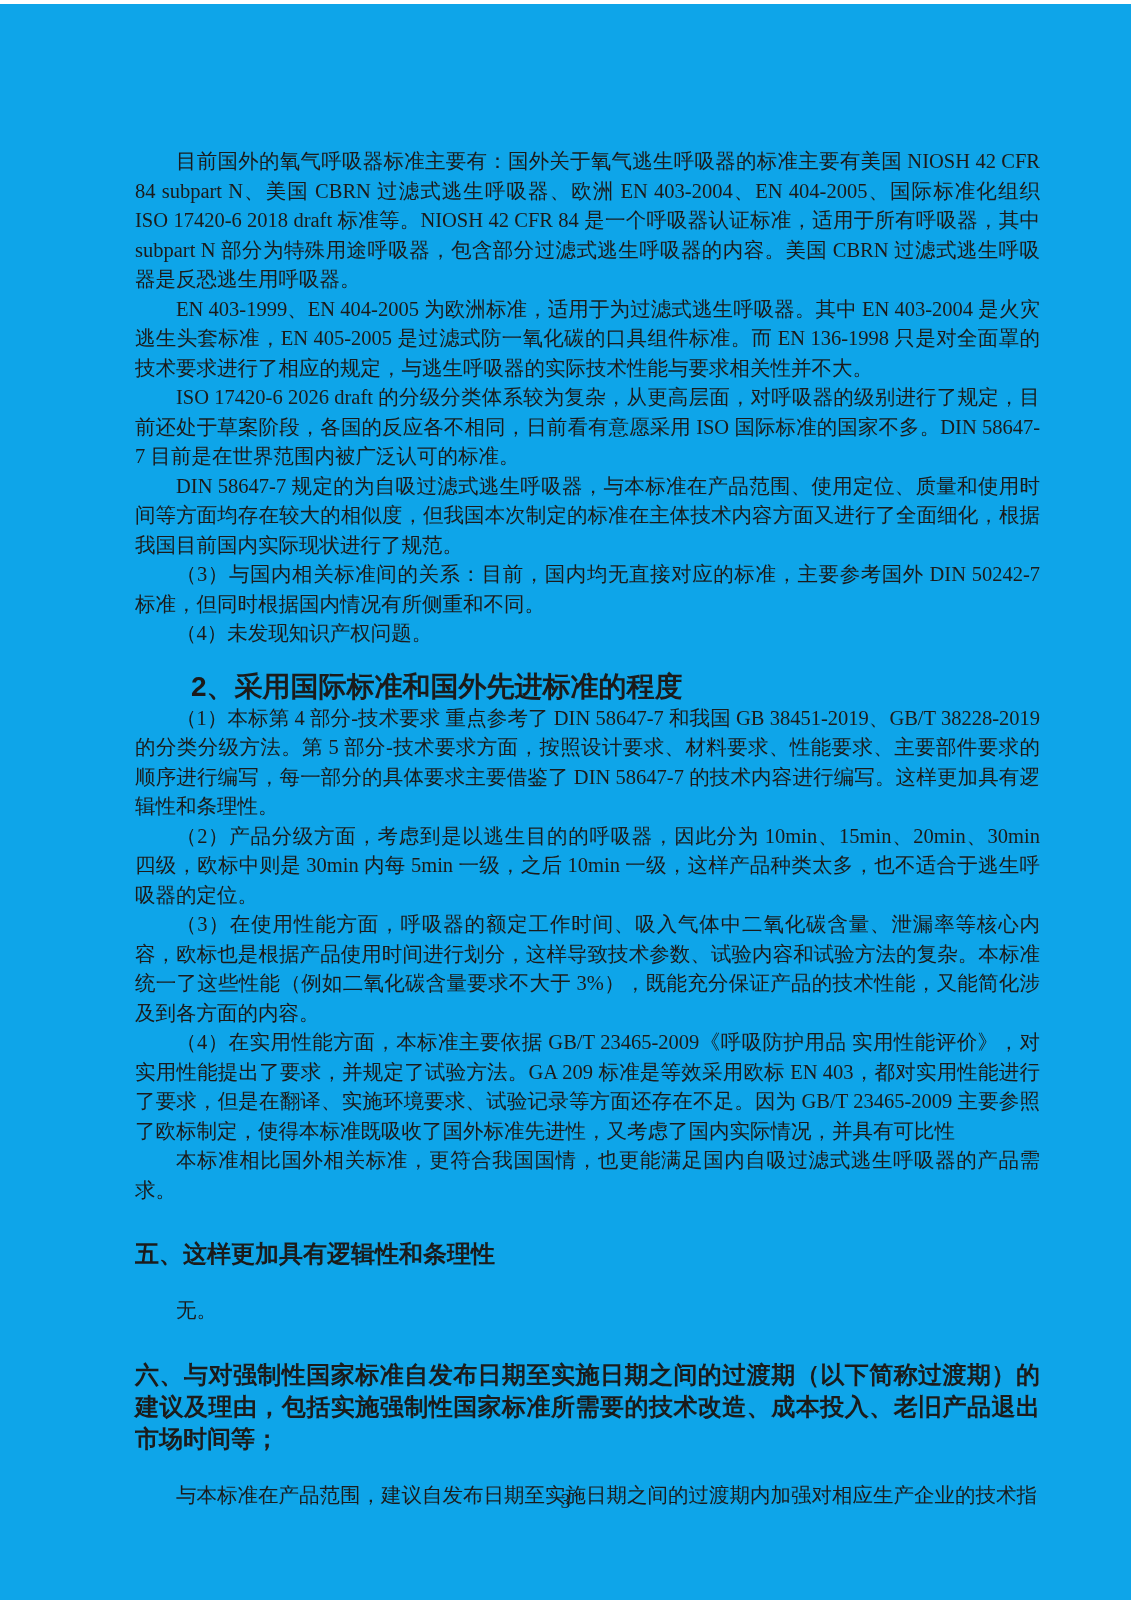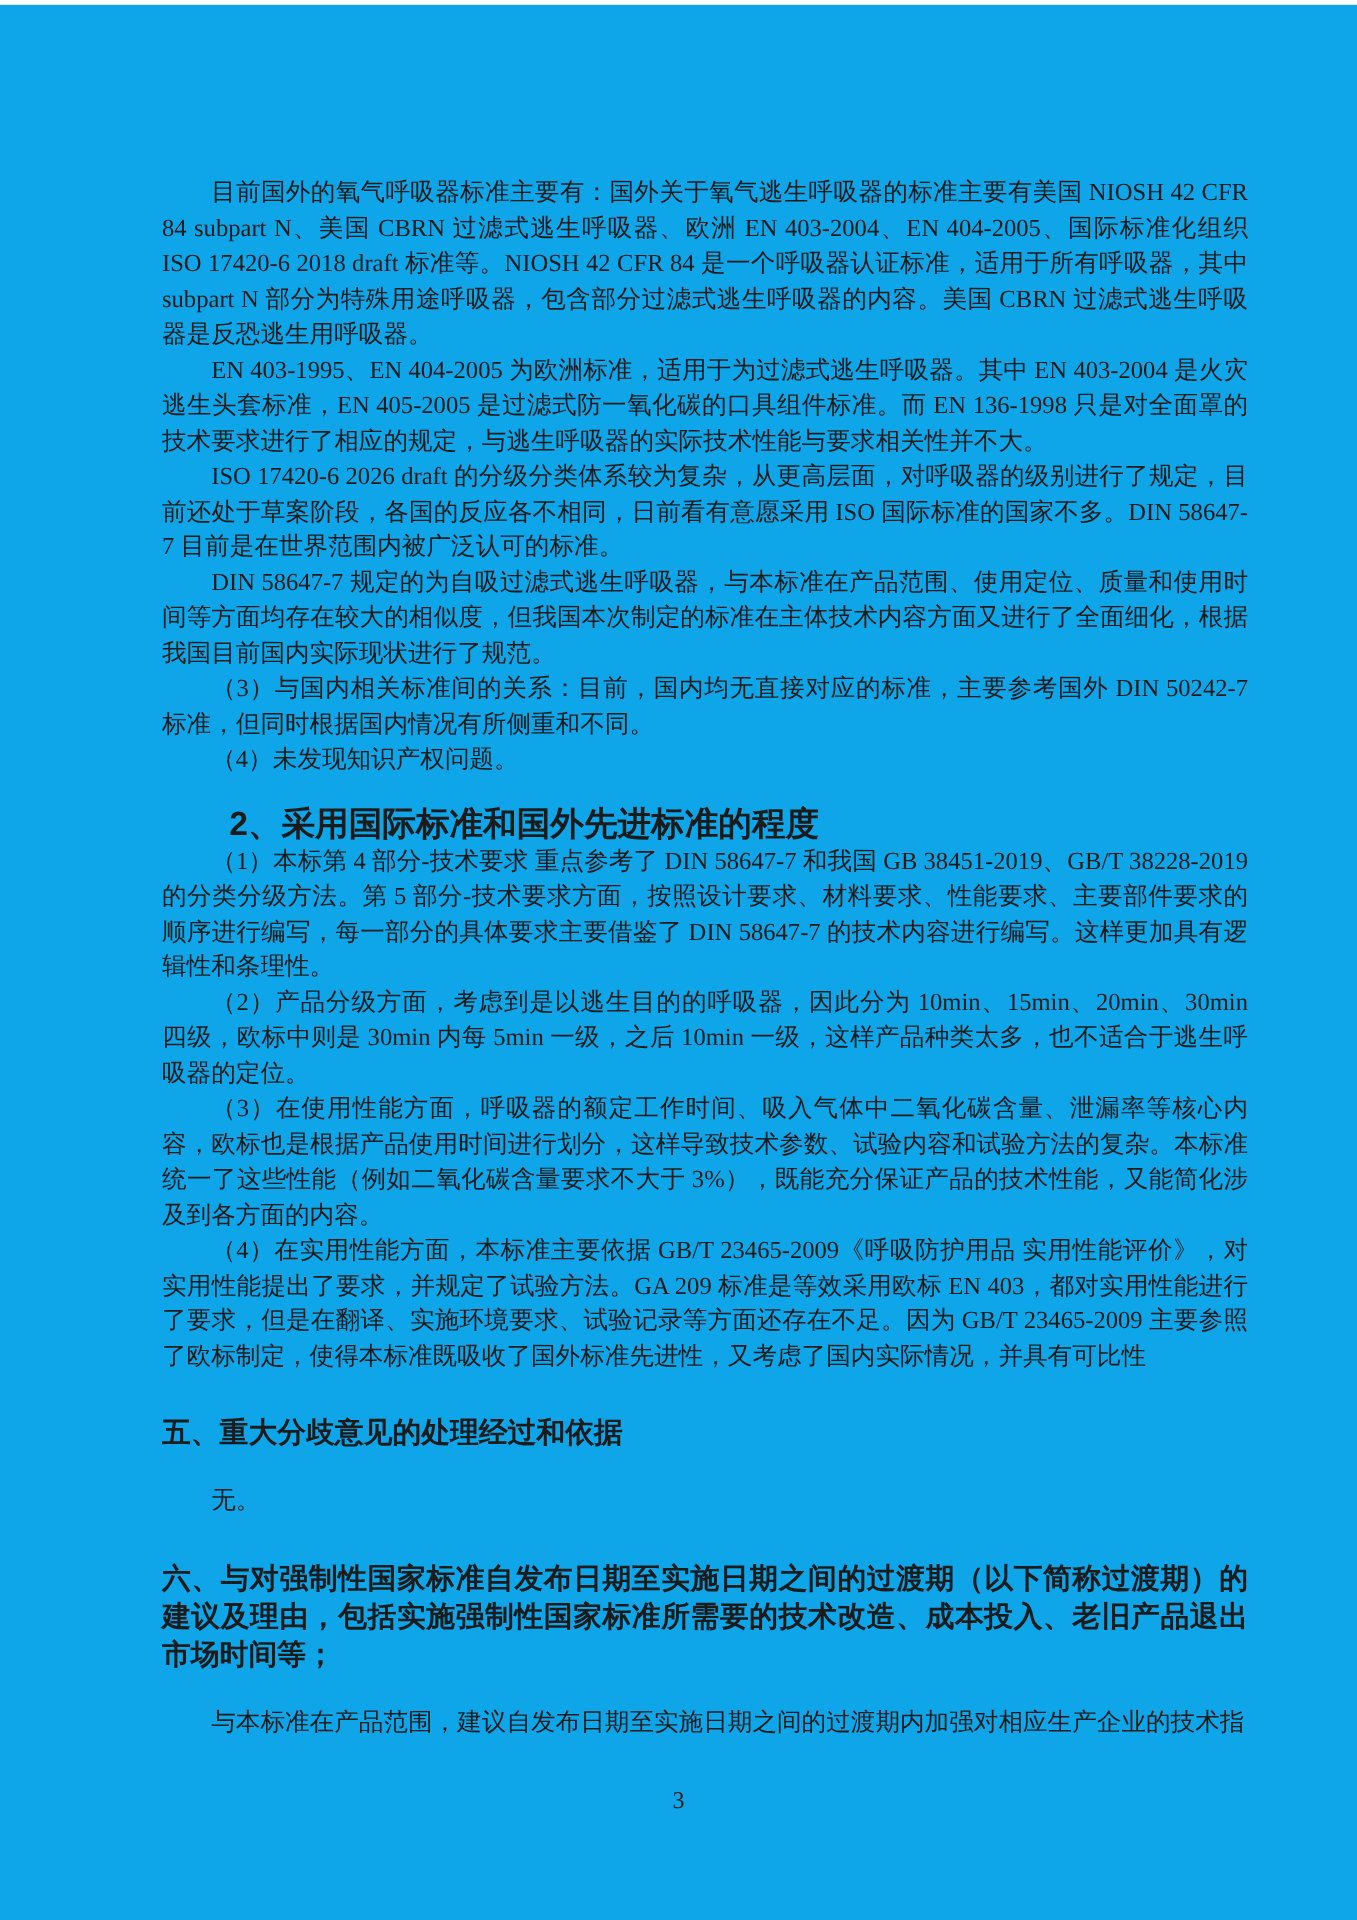--- a/index.html
+++ b/index.html
@@ -55,29 +55,30 @@
     font-size: 20px;
     color: #1b1b1b;
   }
 </style>
 </head>
 <body>
 
 <div class="page">
   <div class="content" id="content">
       <div class="p">目前国外的氧气呼吸器标准主要有：国外关于氧气逃生呼吸器的标准主要有美国 NIOSH 42 CFR 84 subpart N、美国 CBRN 过滤式逃生呼吸器、欧洲 EN 403-2004、EN 404-2005、国际标准化组织 ISO 17420-6 2018 draft 标准等。NIOSH 42 CFR 84 是一个呼吸器认证标准，适用于所有呼吸器，其中 subpart N 部分为特殊用途呼吸器，包含部分过滤式逃生呼吸器的内容。美国 CBRN 过滤式逃生呼吸器是反恐逃生用呼吸器。</div>
-      <div class="p">EN 403-1995、EN 404-2005 为欧洲标准，适用于为过滤式逃生呼吸器。其中 EN 403-2004 是火灾逃生头套标准，EN 405-2005 是过滤式防一氧化碳的口具组件标准。而 EN 136-1998 只是对全面罩的技术要求进行了相应的规定，与逃生呼吸器的实际技术性能与要求相关性并不大。</div>
+      <div class="p">EN 403-1999、EN 404-2005 为欧洲标准，适用于为过滤式逃生呼吸器。其中 EN 403-2004 是火灾逃生头套标准，EN 405-2005 是过滤式防一氧化碳的口具组件标准。而 EN 136-1998 只是对全面罩的技术要求进行了相应的规定，与逃生呼吸器的实际技术性能与要求相关性并不大。</div>
       <div class="p">ISO 17420-6 2026 draft 的分级分类体系较为复杂，从更高层面，对呼吸器的级别进行了规定，目前还处于草案阶段，各国的反应各不相同，日前看有意愿采用 ISO 国际标准的国家不多。DIN 58647-7 目前是在世界范围内被广泛认可的标准。</div>
       <div class="p">DIN 58647-7 规定的为自吸过滤式逃生呼吸器，与本标准在产品范围、使用定位、质量和使用时间等方面均存在较大的相似度，但我国本次制定的标准在主体技术内容方面又进行了全面细化，根据我国目前国内实际现状进行了规范。</div>
       <div class="p">（3）与国内相关标准间的关系：目前，国内均无直接对应的标准，主要参考国外 DIN 50242-7 标准，但同时根据国内情况有所侧重和不同。</div>
       <div class="p">（4）未发现知识产权问题。</div>
       <div class="h2sub">2、采用国际标准和国外先进标准的程度</div>
       <div class="p">（1）本标第 4 部分-技术要求 重点参考了 DIN 58647-7 和我国 GB 38451-2019、GB/T 38228-2019 的分类分级方法。第 5 部分-技术要求方面，按照设计要求、材料要求、性能要求、主要部件要求的顺序进行编写，每一部分的具体要求主要借鉴了 DIN 58647-7 的技术内容进行编写。这样更加具有逻辑性和条理性。</div>
       <div class="p">（2）产品分级方面，考虑到是以逃生目的的呼吸器，因此分为 10min、15min、20min、30min 四级，欧标中则是 30min 内每 5min 一级，之后 10min 一级，这样产品种类太多，也不适合于逃生呼吸器的定位。</div>
       <div class="p">（3）在使用性能方面，呼吸器的额定工作时间、吸入气体中二氧化碳含量、泄漏率等核心内容，欧标也是根据产品使用时间进行划分，这样导致技术参数、试验内容和试验方法的复杂。本标准统一了这些性能（例如二氧化碳含量要求不大于 3%），既能充分保证产品的技术性能，又能简化涉及到各方面的内容。</div>
       <div class="p">（4）在实用性能方面，本标准主要依据 GB/T 23465-2009《呼吸防护用品 实用性能评价》，对实用性能提出了要求，并规定了试验方法。GA 209 标准是等效采用欧标 EN 403，都对实用性能进行了要求，但是在翻译、实施环境要求、试验记录等方面还存在不足。因为 GB/T 23465-2009 主要参照了欧标制定，使得本标准既吸收了国外标准先进性，又考虑了国内实际情况，并具有可比性</div>
-      <div class="h1">五、重大分歧意见的处理经过和依据</div>
+      <div class="p">本标准相比国外相关标准，更符合我国国情，也更能满足国内自吸过滤式逃生呼吸器的产品需求。</div>
+      <div class="h1">五、这样更加具有逻辑性和条理性</div>
       <div class="p">无。</div>
       <div class="h1">六、与对强制性国家标准自发布日期至实施日期之间的过渡期（以下简称过渡期）的建议及理由，包括实施强制性国家标准所需要的技术改造、成本投入、老旧产品退出市场时间等；</div>
       <div class="p">与本标准在产品范围，建议自发布日期至实施日期之间的过渡期内加强对相应生产企业的技术指</div>
     </div>
   <div class="page-number">3</div>
 </div>
 
 </body></html>

